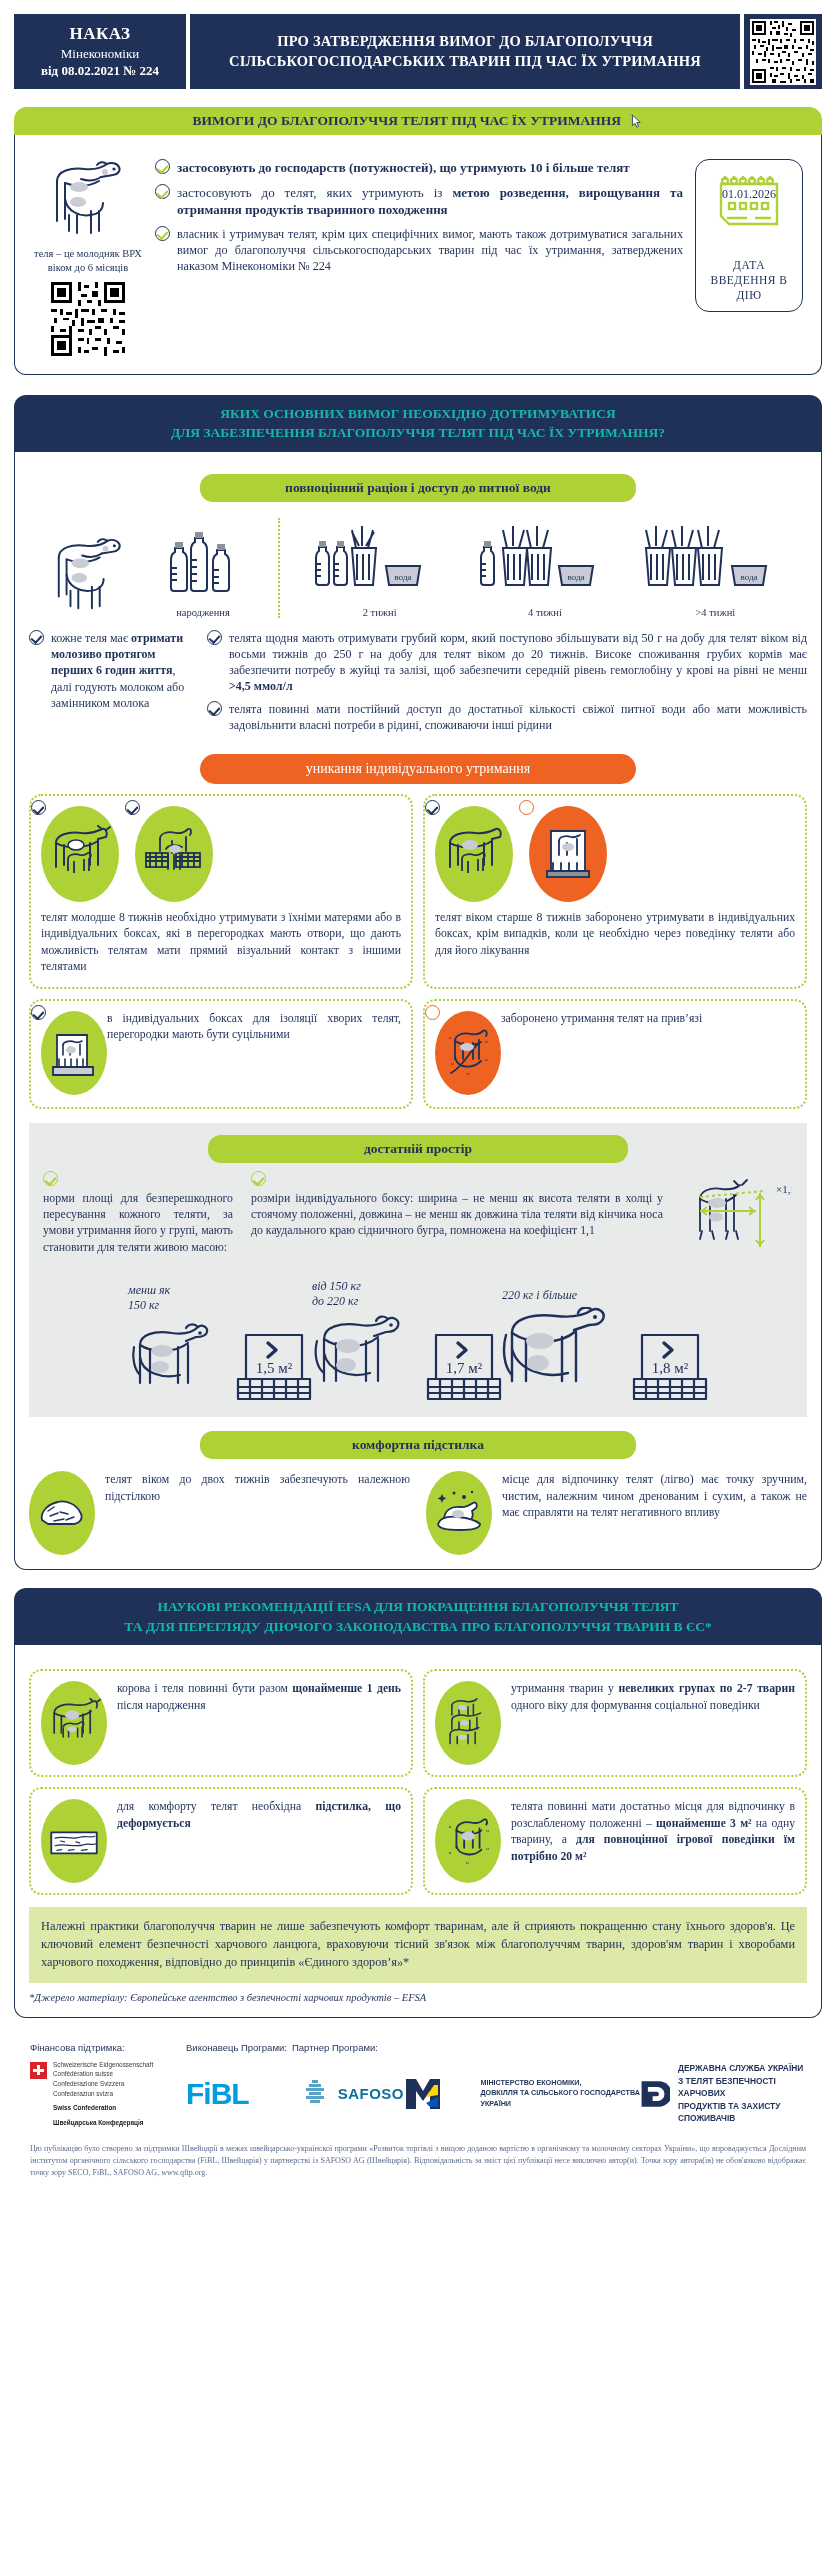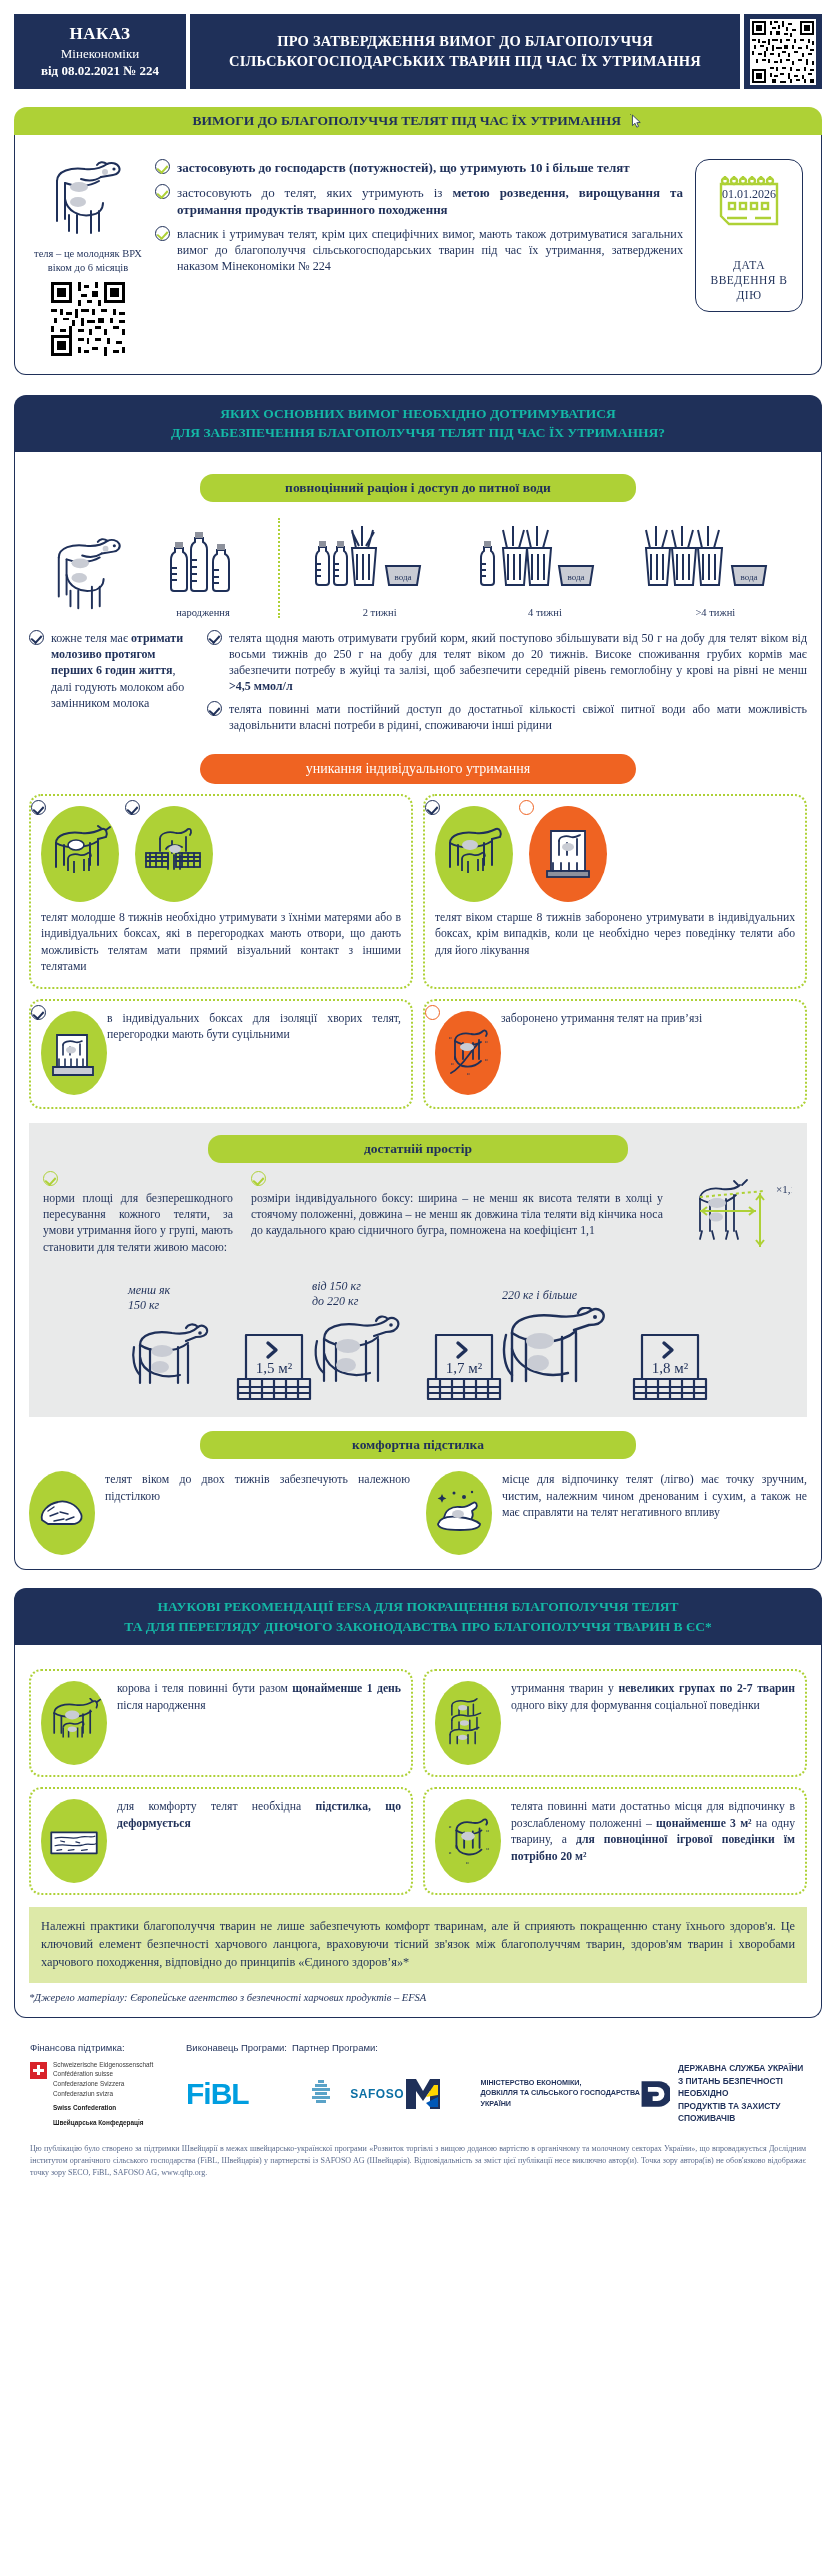--- a/index.html
+++ b/index.html
@@ -197,21 +197,21 @@
   .logos { display: flex; align-items: center; gap: 0; }
   .lg { display: flex; align-items: center; }
   .lg1 { width: 156px; display:flex; gap:6px; align-items:flex-start;}
   .swiss-cross { width: 17px; height: 17px; background: #d8232a; position: relative; flex:0 0 auto; margin-top:2px;}
   .swiss-cross::before { content:""; position:absolute; left:7px; top:3.2px; width:3px; height:10.6px; background:#fff;}
   .swiss-cross::after  { content:""; position:absolute; left:3.2px; top:7px; width:10.6px; height:3px; background:#fff;}
   .swiss-txt { font-size: 6.4px; line-height: 1.5; color: #3a3a3a; font-family:"Liberation Sans",sans-serif;}
   .swiss-txt b { display:block; margin-top:5px; font-size:6.4px; color:#1a1a1a;}
   .lg2 { width: 106px; font-family:"Liberation Sans",sans-serif; font-weight:bold; font-size:30px; color:#009ee0; letter-spacing:-1px;}
   .lg3 { width: 112px; text-align:center; font-family:"Liberation Sans",sans-serif;}
-  .lg3 .sf { font-size: 12px; font-weight: bold; color:#0b6fa4; letter-spacing:.5px;}
+  .lg3 .sf { font-size: 15px; font-weight: bold; color:#0b6fa4; letter-spacing:.5px;}
   .lg4 { width: 236px; display:flex; gap:10px; align-items:center;justify-content:space-between;}
   .lg4 .mtxt { font-size: 7.2px; line-height: 1.45; font-weight:bold; color:#1f3059; font-family:"Liberation Sans",sans-serif;}
   .lg5 { flex:1; display:flex; gap:8px; align-items:center;}
   .lg5 .dtxt { font-size: 8.4px; line-height: 1.5; font-weight:bold; color:#1f3059; font-family:"Liberation Sans",sans-serif;}
   .disclaimer {
     font-size: 8px; line-height: 1.5; color: #5a6a8c; margin-top: 16px;
     text-align: justify; font-family:"Liberation Serif", serif;
   }
   .cursor { display:inline-block; width:13px; height:15px; vertical-align:middle; margin-left:6px;}
 </style>
@@ -1030,21 +1030,21 @@
           <span>УКРАЇНИ</span>
         </div>
       </div>
       <div class="lg lg5">
         <svg width="38" height="36" viewBox="0 0 38 36">
           <path d="M2 2 h22 a12 12 0 0 1 0 32 h-22 z" fill="#1f3059"></path>
           <path d="M10 9 h12 a8 8 0 0 1 0 18 h-6 v-6 h5 a3 3 0 0 0 0 -6 h-11 z" fill="#fff"></path>
         </svg>
         <div class="dtxt">
           <span>ДЕРЖАВНА СЛУЖБА УКРАЇНИ</span><br>
-          <span>З ПИТАНЬ БЕЗПЕЧНОСТІ НЕОБХІДНО</span><br>
+          <span>З ТЕЛЯТ БЕЗПЕЧНОСТІ ХАРЧОВИХ</span><br>
           <span>ПРОДУКТІВ ТА ЗАХИСТУ СПОЖИВАЧІВ</span>
         </div>
       </div>
     </div>
     <div class="disclaimer">Цю публікацію було створено за підтримки Швейцарії в межах швейцарсько-українскої програми «Розвиток торгівлі з вищою доданою вартістю в органічному та молочному секторах України», що впроваджується Дослідним інститутом органічного сільського господарства (FiBL, Швейцарія) у партнерстві із SAFOSO AG (Швейцарія). Відповідальність за зміст цієї публікації несе виключно автор(и). Точка зору автора(ів) не обов'язково відображає точку зору SECO, FiBL, SAFOSO AG, www.qftp.org.</div>
   </div>
 
 </div>
 
 </body></html>

